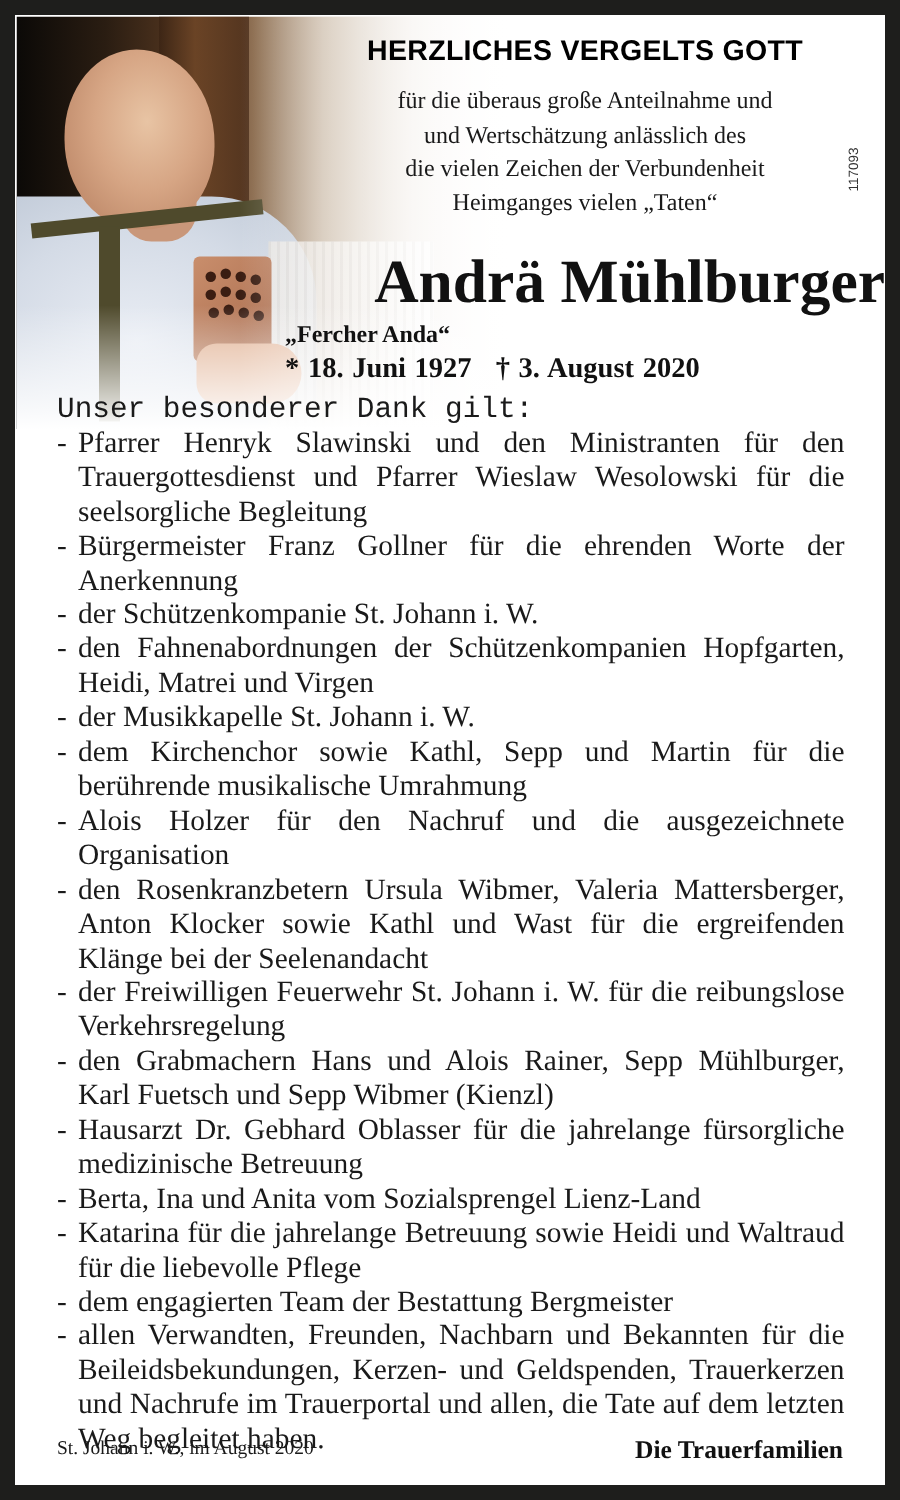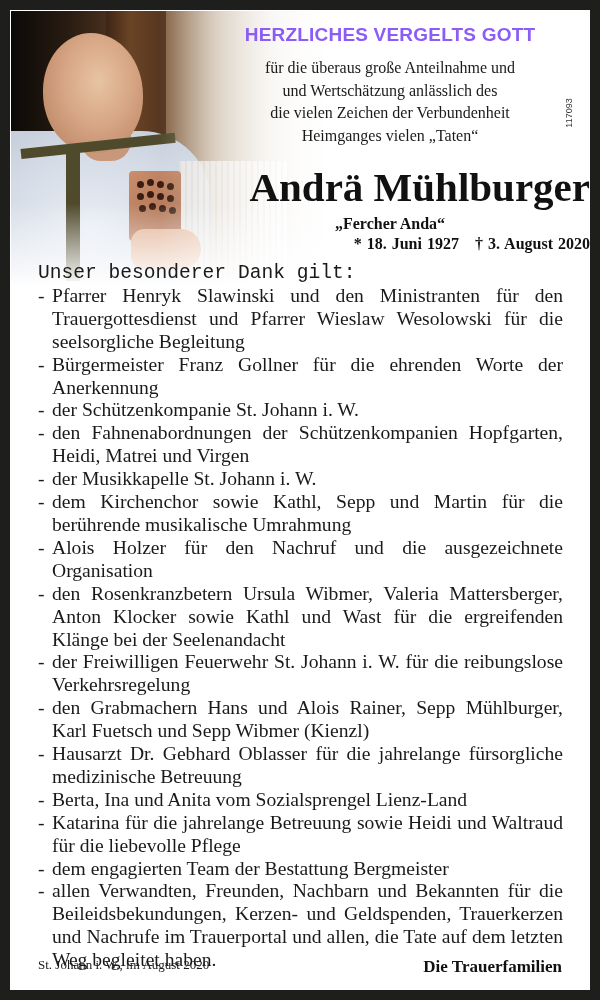--- a/index.html
+++ b/index.html
@@ -79,21 +79,21 @@
     background:
       linear-gradient(180deg, rgba(255,255,255,0) 70%, rgba(255,255,255,.85) 96%, #fff 100%),
       linear-gradient(90deg, rgba(255,255,255,0) 45%, rgba(255,255,255,.6) 75%, #fff 100%);
   }
 
   .header-title {
     position: absolute; left: 180px; top: 14px; width: 400px;
     text-align: center;
     font-family: "Liberation Sans", sans-serif;
     font-weight: bold; font-size: 19px; letter-spacing: .2px;
-    color: #8b5cf6;
+    color: #000000;
   }
   .intro {
     position: absolute; left: 180px; top: 47px; width: 400px;
     text-align: center;
     font-size: 16px; line-height: 22.5px;
     color: #1a1a1a;
   }
   .side-code {
     position: absolute; left: 560px; top: 78px;
     width: 12px; height: 50px;
@@ -106,27 +106,26 @@
     white-space: nowrap;
   }
   .name {
     position: absolute; left: 180px; top: 155px; width: 400px;
     text-align: right;
     font-weight: bold; font-size: 41px; line-height: 44px;
     color: #111;
   }
   .nickname {
     position: absolute; left: 180px; top: 205px; width: 400px;
-    text-align: center;
     font-weight: bold; font-size: 16px; color: #111;
   }
   .dates {
     position: absolute; left: 180px; top: 225px; width: 400px;
-    text-align: right;
-    font-weight: bold; font-size: 16px; color: #111;
+    text-align: left;
+    font-weight: bold; font-size: 19px; color: #111;
     word-spacing: 1px;
   }
   .dates .sep { display: inline-block; width: 16px; }
 
   .body {
     position: absolute; left: 28px; top: 252px; width: 525px;
     font-size: 19.6px; line-height: 22.9px;
     color: #1a1a1a;
   }
   .lead { margin: 0; font-family: Liberation Mono, monospace; }

